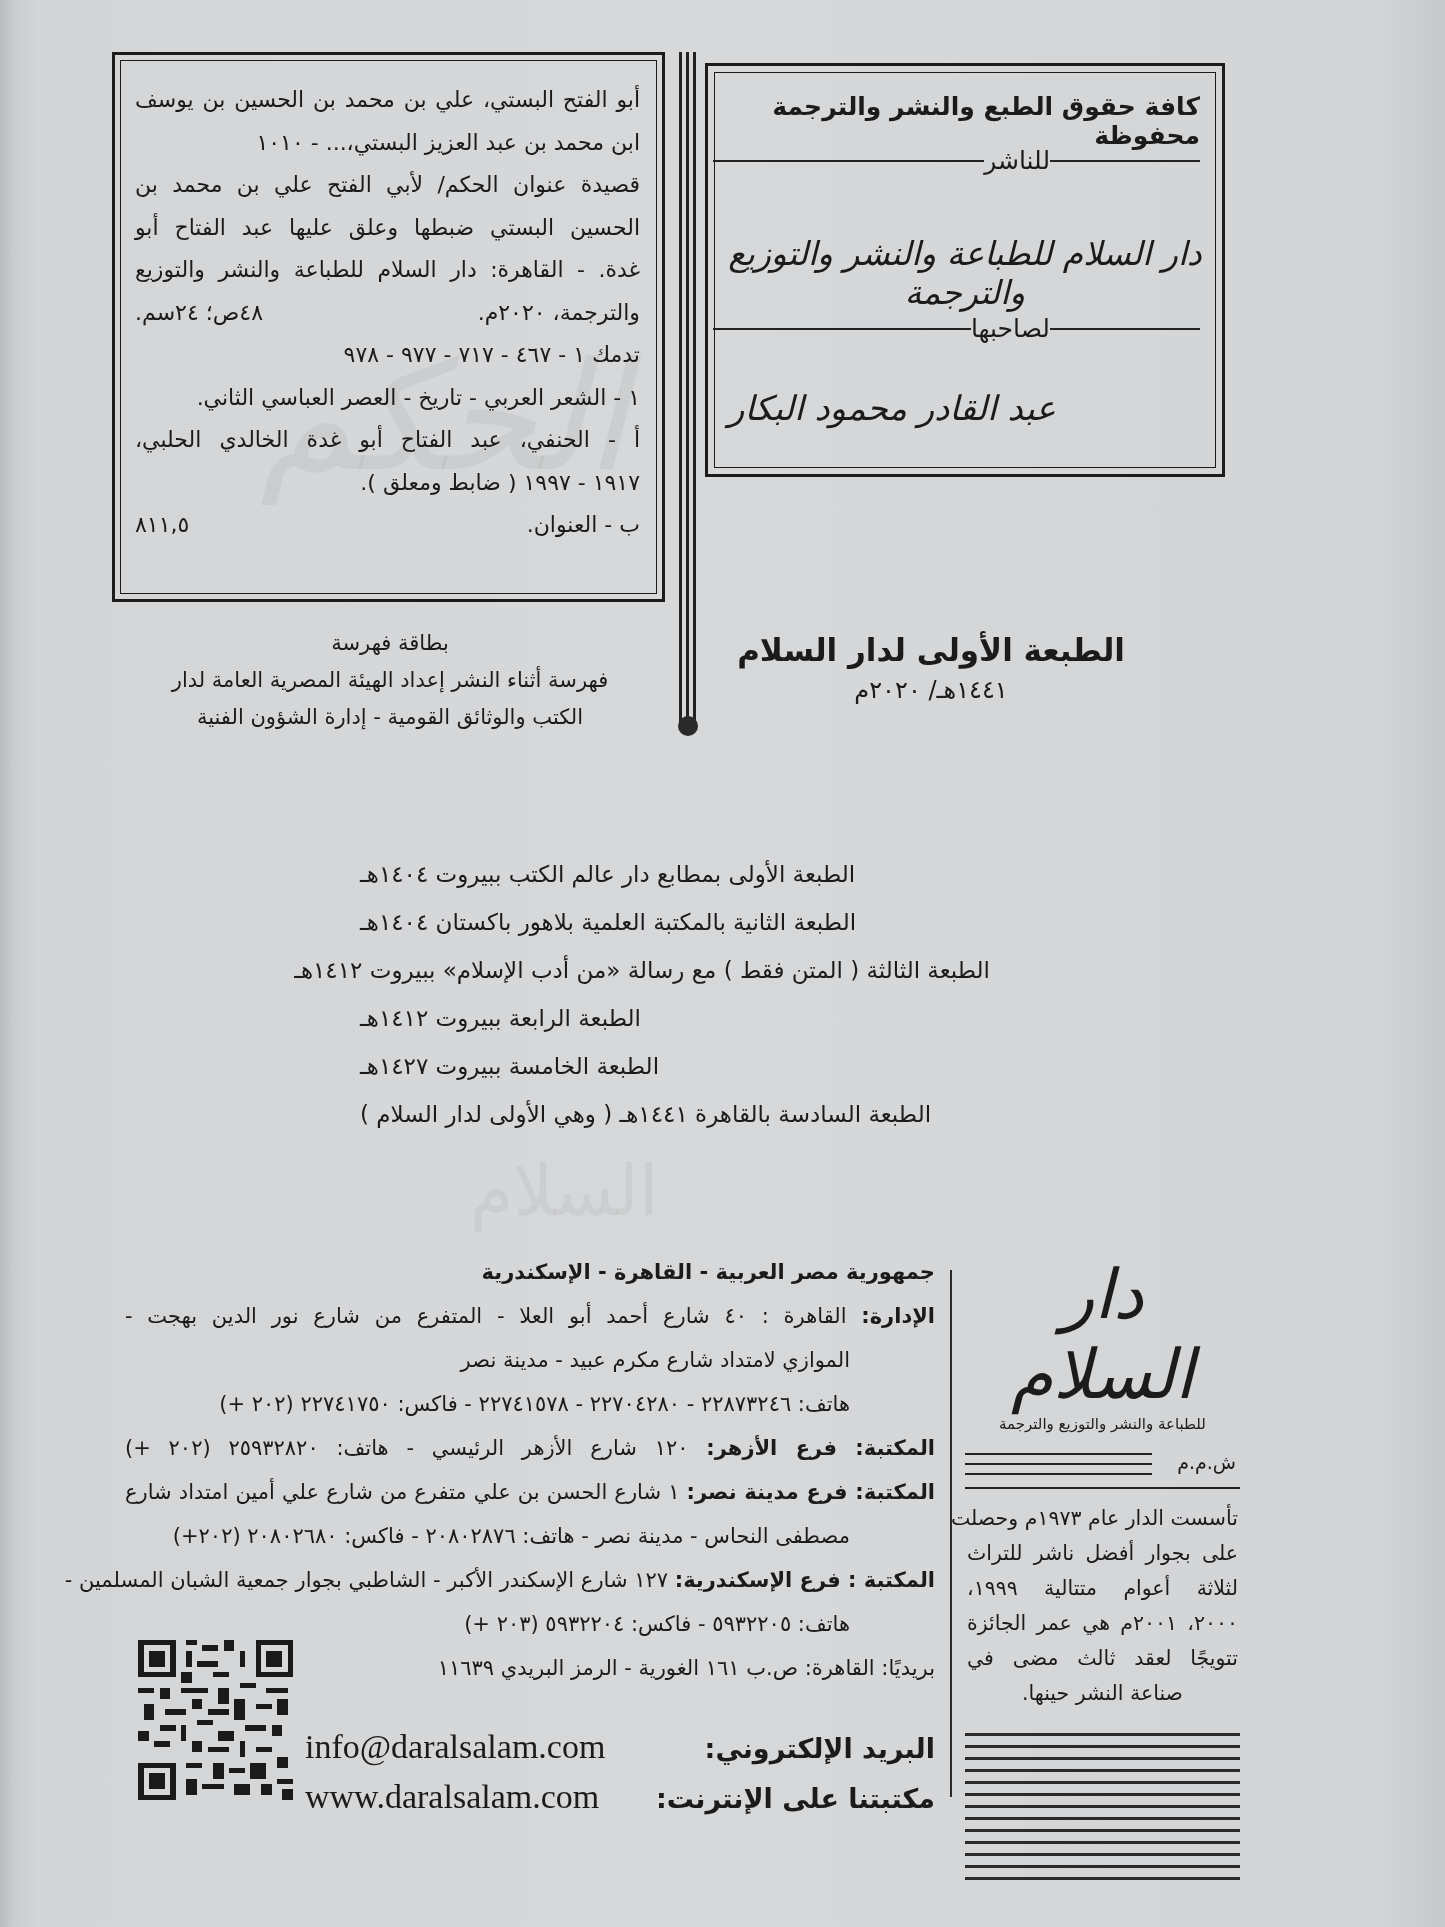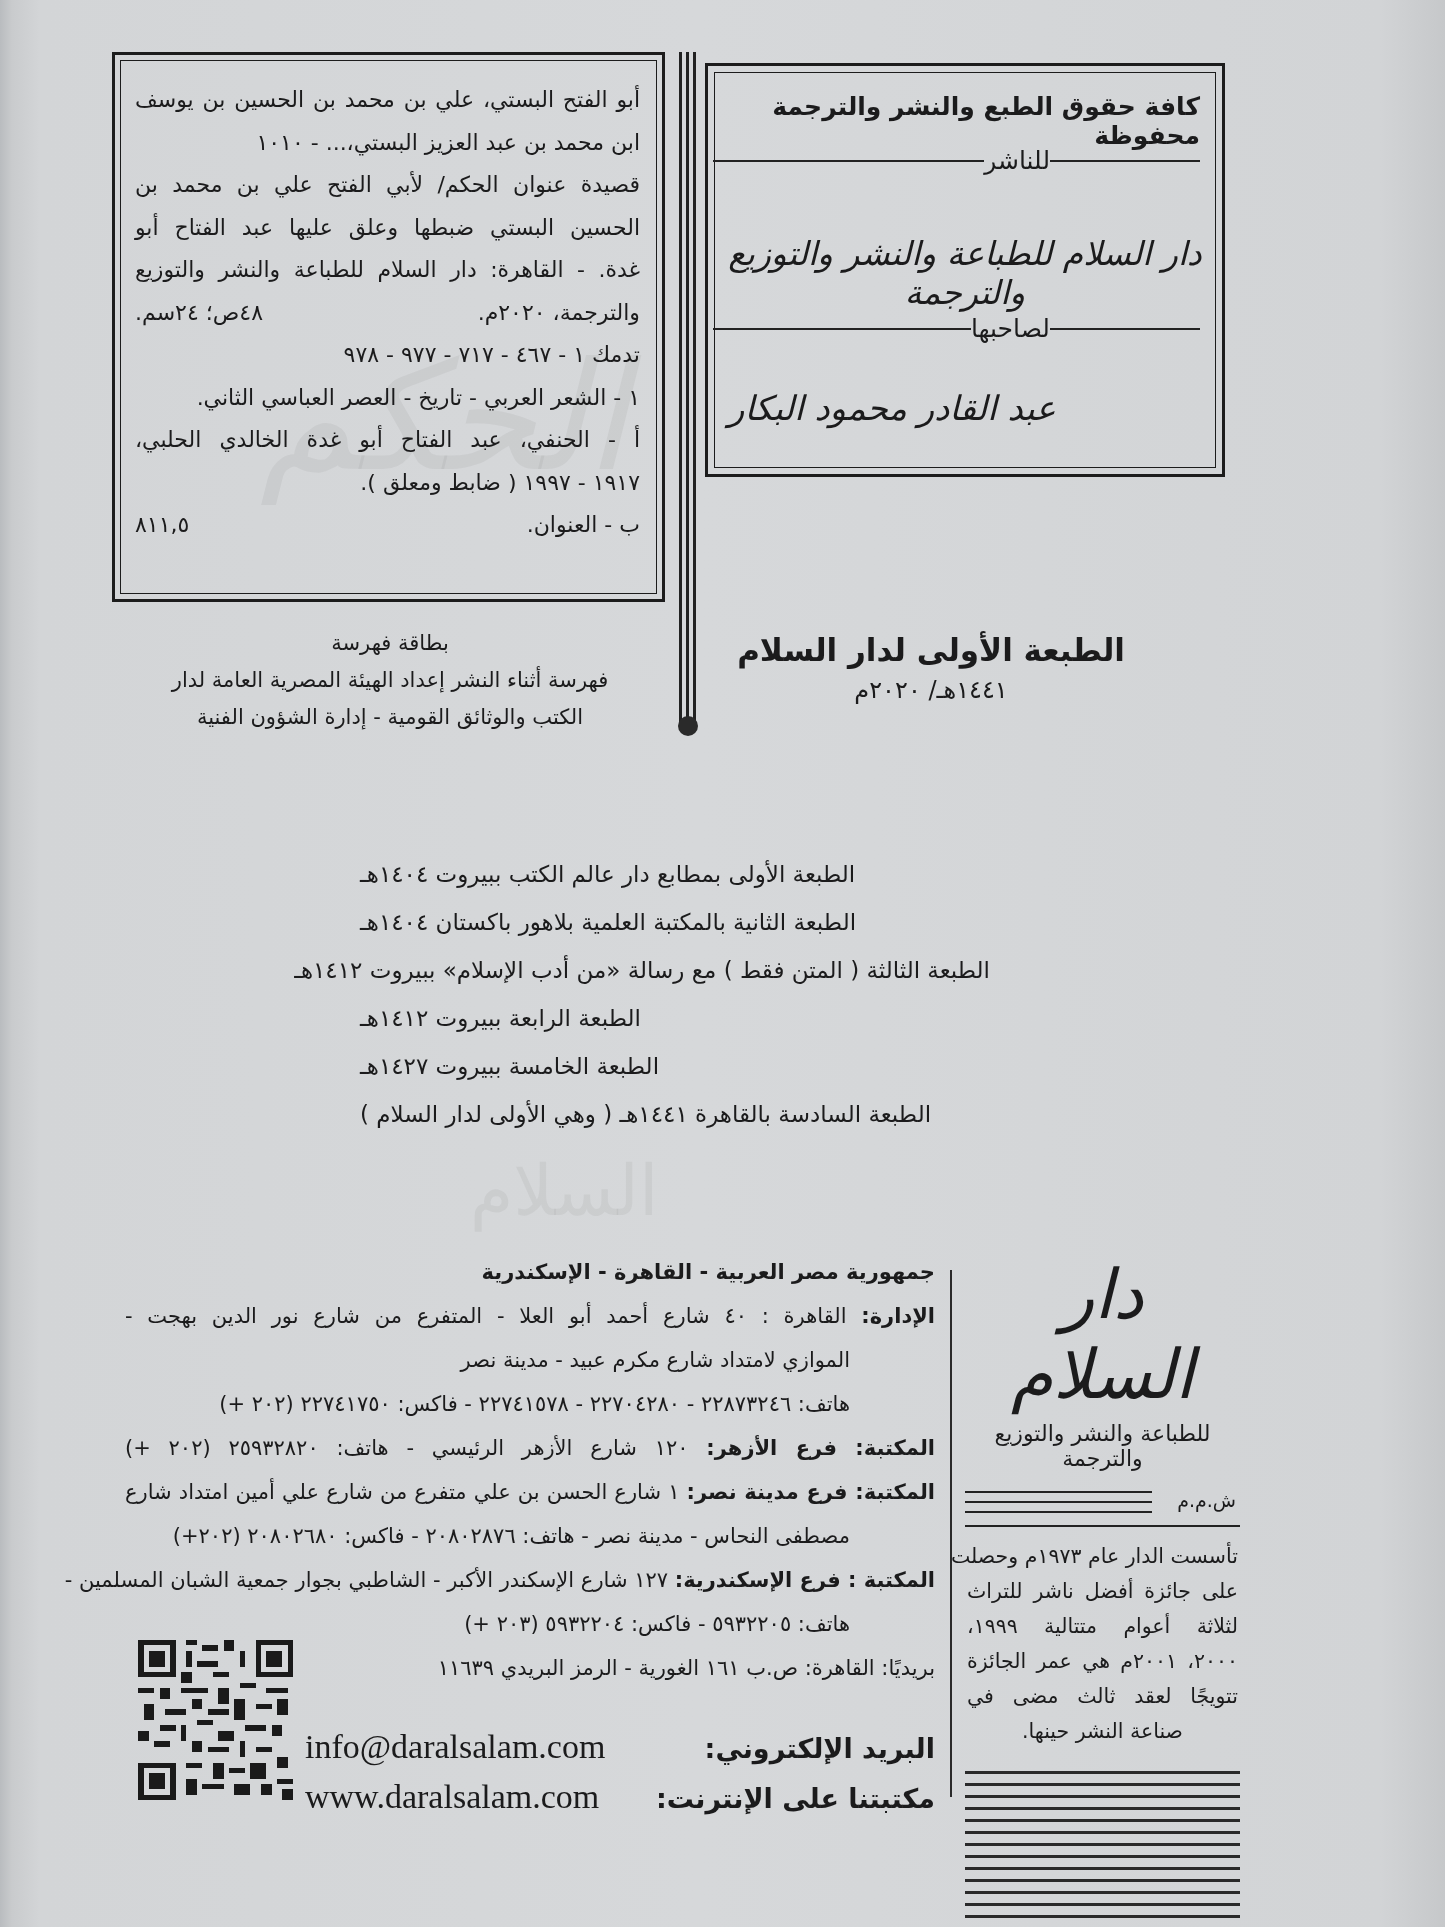--- a/index.html
+++ b/index.html
@@ -76,21 +76,21 @@
   .email-row { top:1728px; }
   .web-row { top:1778px; }
   .email-row .k, .web-row .k { font-size:27px; font-weight:bold; }
   .latin { font-family:"Liberation Serif", serif; font-size:34px; direction:ltr; }
 
   .sep-v { left:950px; top:1270px; width:2px; height:527px; background:#2a2a2a; }
 
   
   .logo-col { left:965px; width:275px; top:1255px; direction:rtl; text-align:center; }
   .logo-main { font-family:"DejaVu Serif", serif; font-size:68px; font-style:italic; line-height:80px; }
-  .logo-sub { font-size:22px; margin-top:6px; }
+  .logo-sub { font-size:15px; }
   .llc-row { position:relative; height:40px; margin-top:14px; }
   .llc-row .lbl { position:absolute; right:4px; top:4px; font-size:19px; }
   .llc-row .lines { position:absolute; left:0; right:88px; top:6px; }
   .llc-row .lines i { display:block; height:2px; background:#222; margin-bottom:8px; }
   .llc-under { height:2px; background:#222; margin-top:0; }
   .about { font-size:20.5px; line-height:35px; margin-top:12px; text-align:justify; text-align-last:justify; padding:0 2px; }
   .about div { white-space:nowrap; }
   .about div.c { text-align-last:center; }
   .ruled { margin-top:22px; }
   .ruled i { display:block; height:2.5px; background:#2a2a2a; margin-bottom:9.5px; }
@@ -205,21 +205,21 @@
     <span class="lbl">ش.م.م</span>
     <div class="lines">
         <i></i>
         <i></i>
         <i></i>
       </div>
   </div>
   <div class="llc-under"></div>
   <div class="about">
     <div>تأسست الدار عام ١٩٧٣م وحصلت</div>
-    <div>على جائزة أفضل ناشر للتراث</div>
+    <div>على بجوار أفضل ناشر للتراث</div>
     <div>لثلاثة أعوام متتالية ١٩٩٩،</div>
     <div>٢٠٠٠، ٢٠٠١م هي عمر الجائزة</div>
     <div>تتويجًا لعقد ثالث مضى في</div>
     <div class="c">صناعة النشر حينها.</div>
   </div>
   <div class="ruled">
     <i></i>
       <i></i>
       <i></i>
       <i></i>

